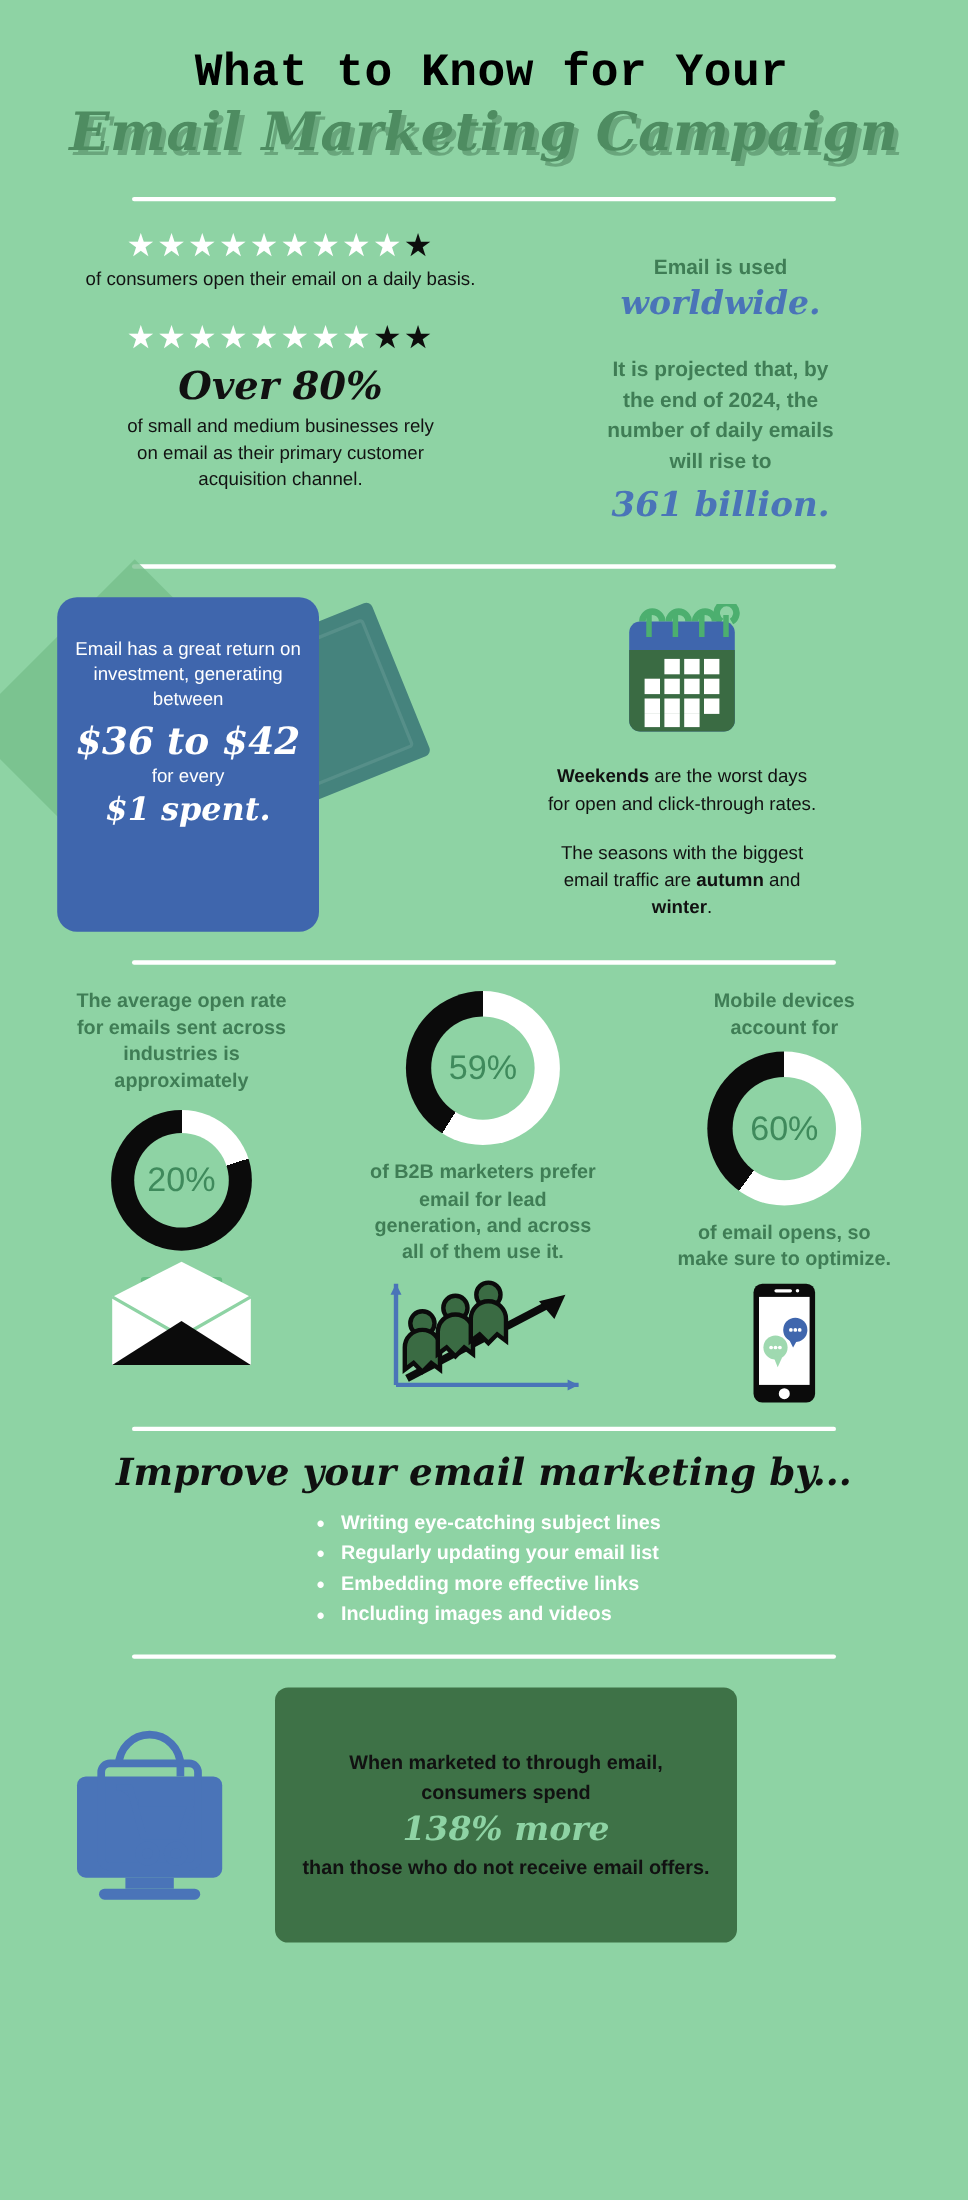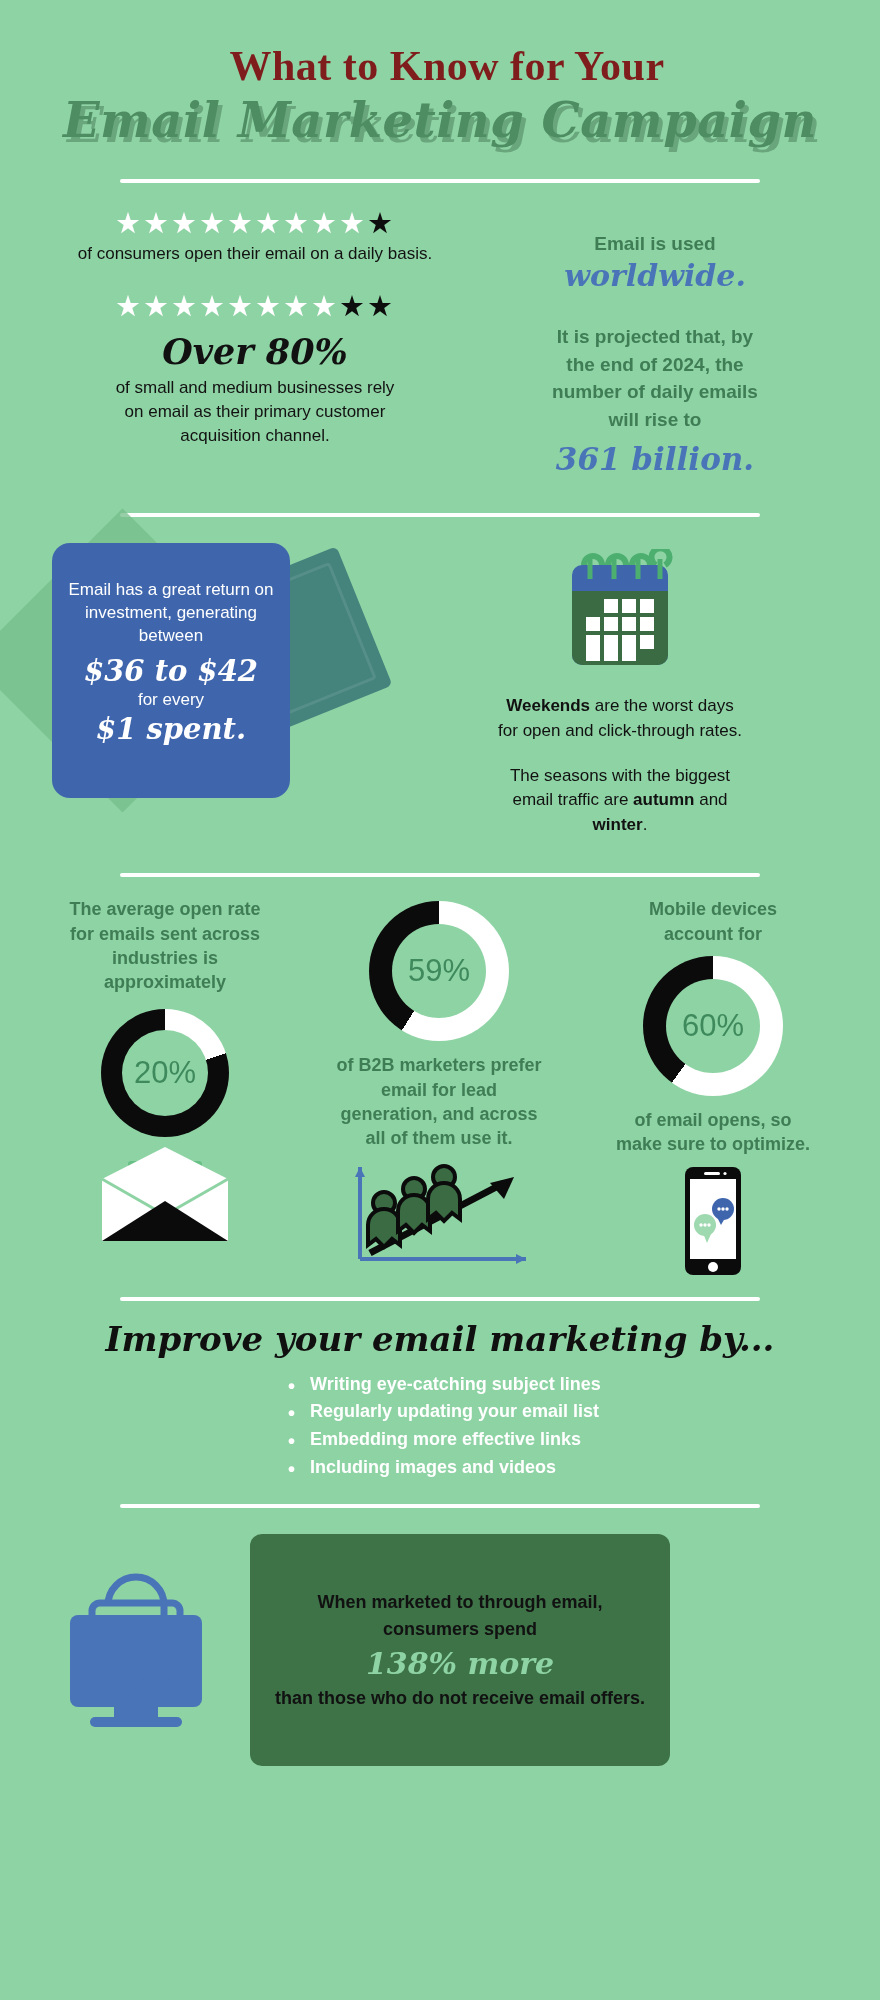--- a/index.html
+++ b/index.html
@@ -16,21 +16,21 @@
   
   .hr {
     height: 4px; background: #ffffff; border-radius: 2px;
     margin: 0 auto;
   }
   .script { font-family: "DejaVu Serif", serif; font-style: italic; font-weight: 700; }
 
   
   .header { padding-top: 44px; text-align: center; }
   .title-line1 {
-    color: #7f1d1d; font-family: Liberation Serif, serif;
+    color: #000000; font-family: Liberation Mono, monospace;
     font-weight: 700; font-size: 42px; letter-spacing: .5px;
     line-height: 1.08;
     margin-left: 14px;
   }
   .title-line2 {
     color: #4e8c61; font-size: 48px; line-height: 1.15; margin-top: 4px;
     text-shadow: 4px 5px 0 rgba(60,110,75,.45);
     letter-spacing: .5px;
   }
   .hr-top { width: 640px; margin-top: 30px; }
@@ -79,29 +79,29 @@
   .bill::before {
     content: ""; position: absolute; inset: 12px;
     border: 3px solid rgba(255,255,255,.10); border-radius: 4px;
   }
   .bill-circ {
     position: absolute; left: 50%; top: 50%; width: 72px; height: 72px;
     margin: -36px 0 0 -36px; border-radius: 50%;
     border: 8px solid rgba(255,255,255,.10);
   }
   .roi-box {
-    position: absolute; left: 12px; top: 0; width: 238px; height: 255px;
+    position: absolute; left: 12px; top: 0; width: 238px; height: 304px;
     background: #3f66ad; border-radius: 18px; color: #fff;
     text-align: center; padding: 36px 16px 0 16px; z-index: 3;
   }
   .roi-t1 {
     font-family: "Liberation Sans", sans-serif; font-size: 17px;
     line-height: 1.35; font-weight: 400;
   }
-  .roi-amt { font-size: 29px; margin-top: 6px; }
+  .roi-amt { font-size: 34px; margin-top: 6px; }
   .roi-t2 { font-family: "Liberation Sans", sans-serif; font-size: 17px; margin-top: 2px; }
   .roi-spent { font-size: 29px; margin-top: 2px; }
 
   .cal-col { flex: 1; text-align: center; padding-top: 6px; }
   .cal-txt {
     font-family: "Liberation Sans", sans-serif; font-size: 17px;
     color: #111; line-height: 1.45; margin-top: 16px;
   }
   .cal-txt b { font-weight: 700; }
   .cal-txt.second { margin-top: 20px; }

